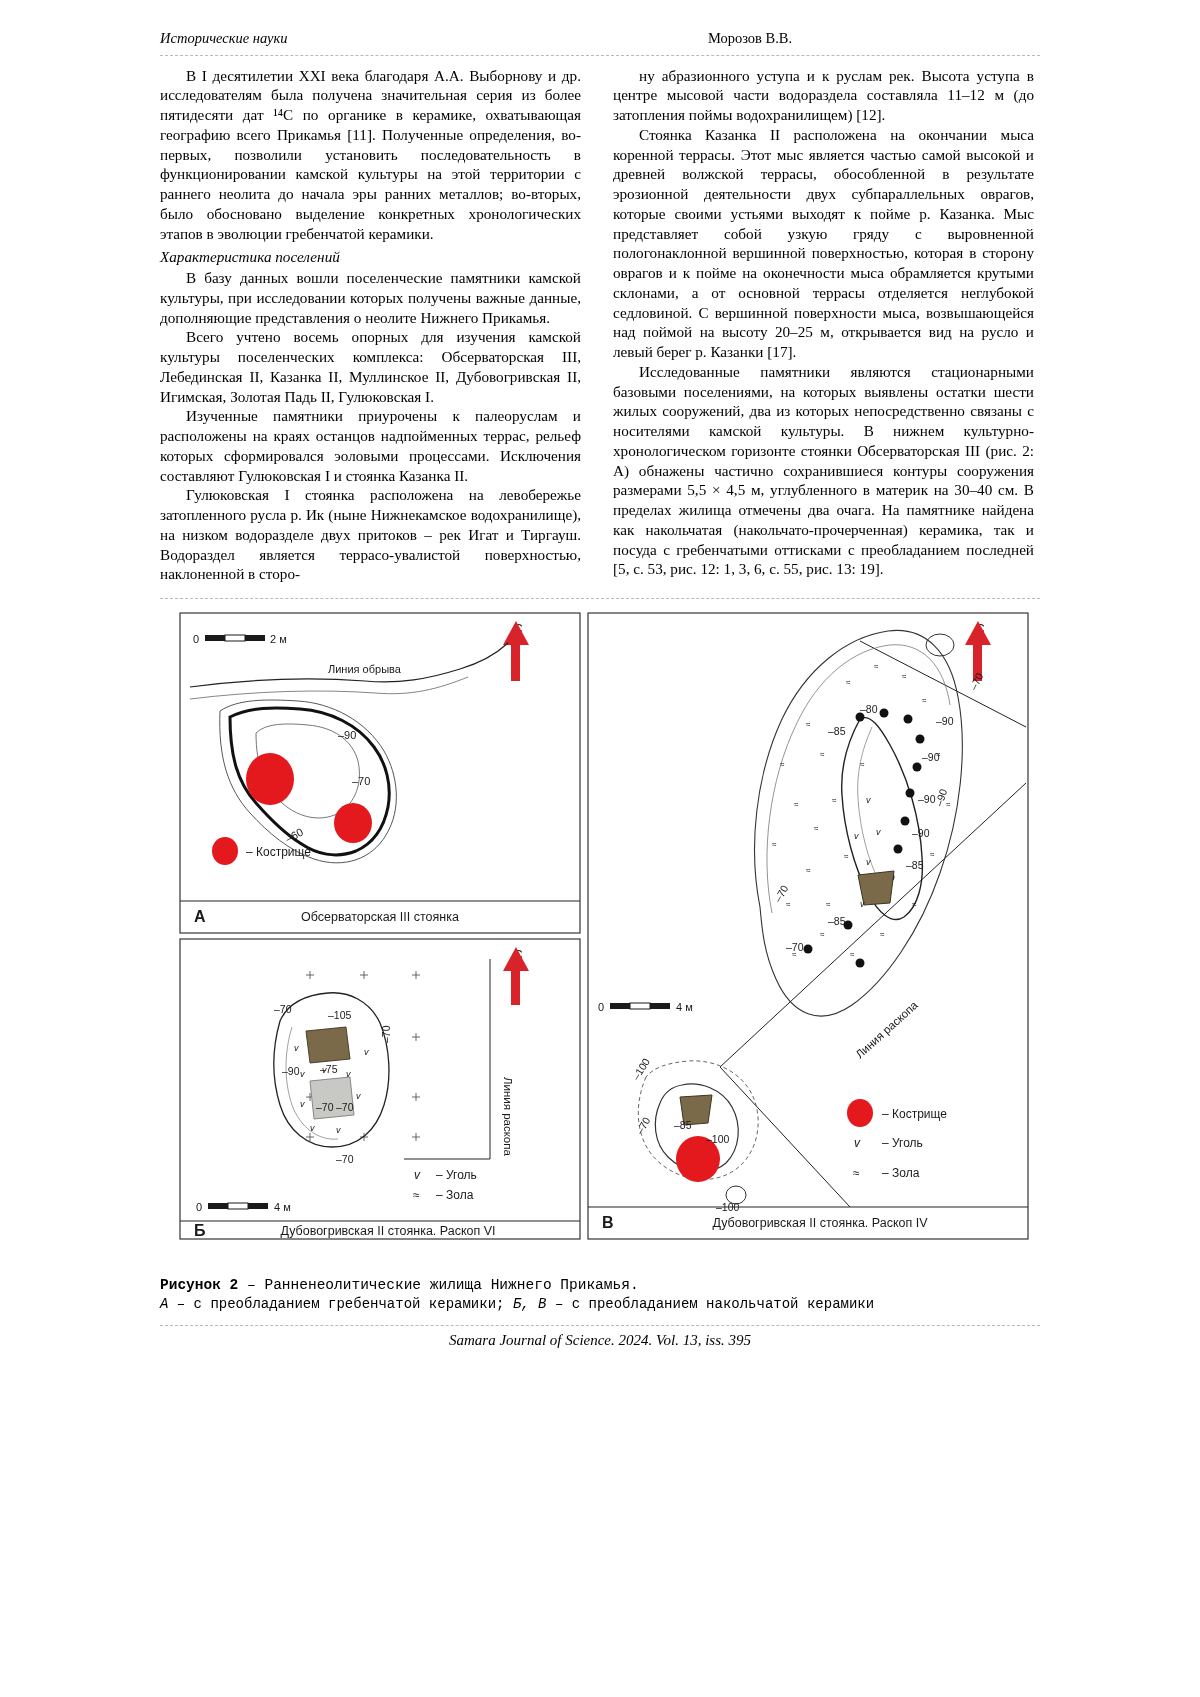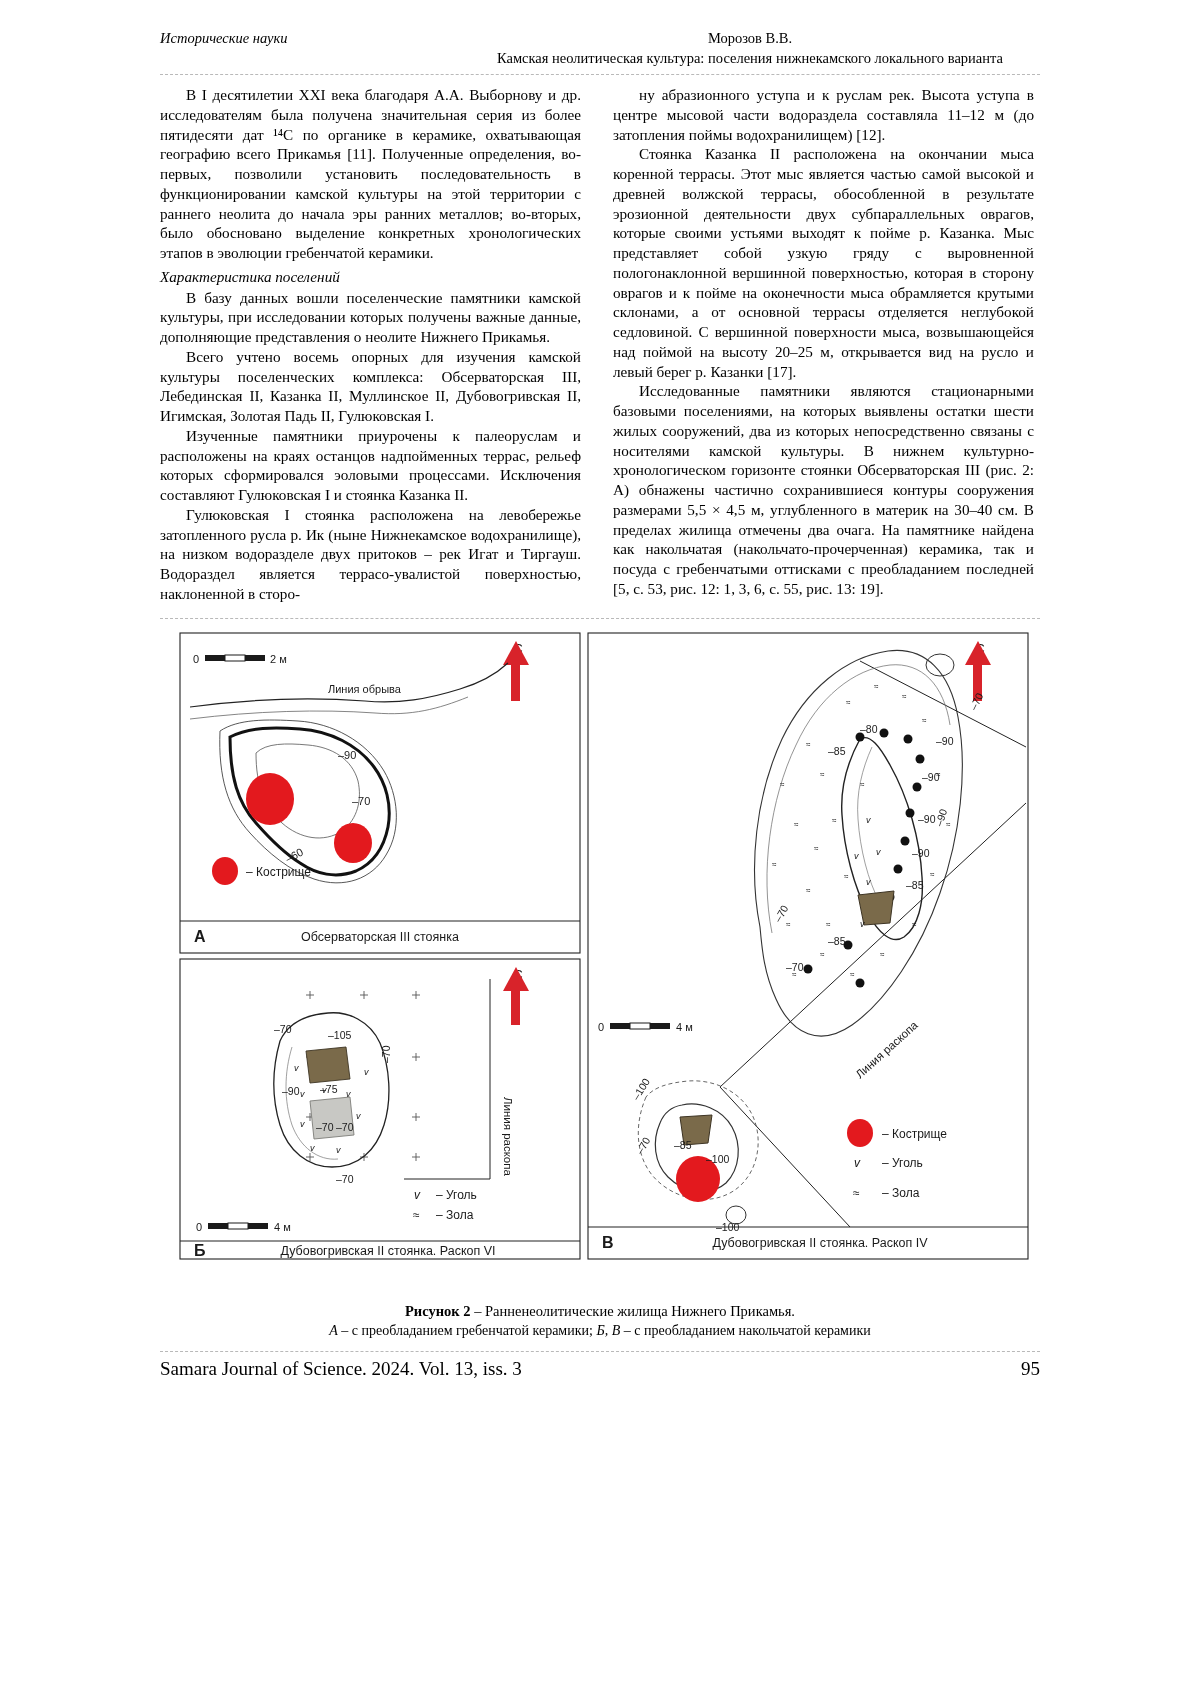--- a/index.html
+++ b/index.html
@@ -85,59 +85,58 @@
   }
   .figure-box {
     position: relative;
     width: 880px;
     height: 648px;
     margin: 0 auto;
   }
   .fig-svg { display:block; }
 
   .figcaption {
-    text-align: center;
-    font-family: Liberation Serif, serif;
+    font-family: Liberation Mono, monospace;
     font-size: 14.5px;
     line-height: 1.4;
-    margin-top: 26px;
+    margin-top: 20px;
   }
   .figcaption .line1 b { font-weight: bold; }
   .figcaption .line2 { font-size: 14px; }
   .figcaption i { font-style: italic; }
 
   
   .rule-bottom {
     border-top: 1px dashed #b9b9b9;
     margin: 10px 0 6px 0;
   }
   .footer {
     display: flex;
-    justify-content: space-between;
-    font-size: 19px;
+    justify-content: center;
+    font-size: 15px;
+    font-style: italic;
   }
   .footer .journal { font-family: "Liberation Serif", serif; }
   .footer .pageno { font-family: "Liberation Serif", serif; }
 
   
   text {
     font-family: "Liberation Sans", sans-serif;
     fill: #1a1a1a;
   }
 </style>
 </head>
 <body>
 
 <div class="page">
 
   <div class="runhead">
     <div class="runhead-left">Исторические науки</div>
     <div class="runhead-right">
       <span class="author">Морозов В.В.</span>
-      <span class="title">Камская неолитическая культура: поселения нижнекамского локального варианта</span>
     </div>
   </div>
   <div class="rule-top"></div>
 
   <div class="columns">
     <div class="col">
       <p>В I десятилетии XXI века благодаря А.А. Выборнову и др. исследователям была получена значительная серия из более пятидесяти дат ¹⁴С по органике в керамике, охватывающая географию всего Прикамья [11]. Полученные определения, во-первых, позволили установить последовательность в функционировании камской культуры на этой территории с раннего неолита до начала эры ранних металлов; во-вторых, было обосновано выделение конкретных хронологических этапов в эволюции гребенчатой керамики.</p>
       <p class="subhead">Характеристика поселений</p>
       <p>В базу данных вошли поселенческие памятники камской культуры, при исследовании которых получены важные данные, дополняющие представления о неолите Нижнего Прикамья.</p>
       <p>Всего учтено восемь опорных для изучения камской культуры поселенческих комплекса: Обсерваторская III, Лебединская II, Казанка II, Муллинское II, Дубовогривская II, Игимская, Золотая Падь II, Гулюковская I.</p>

